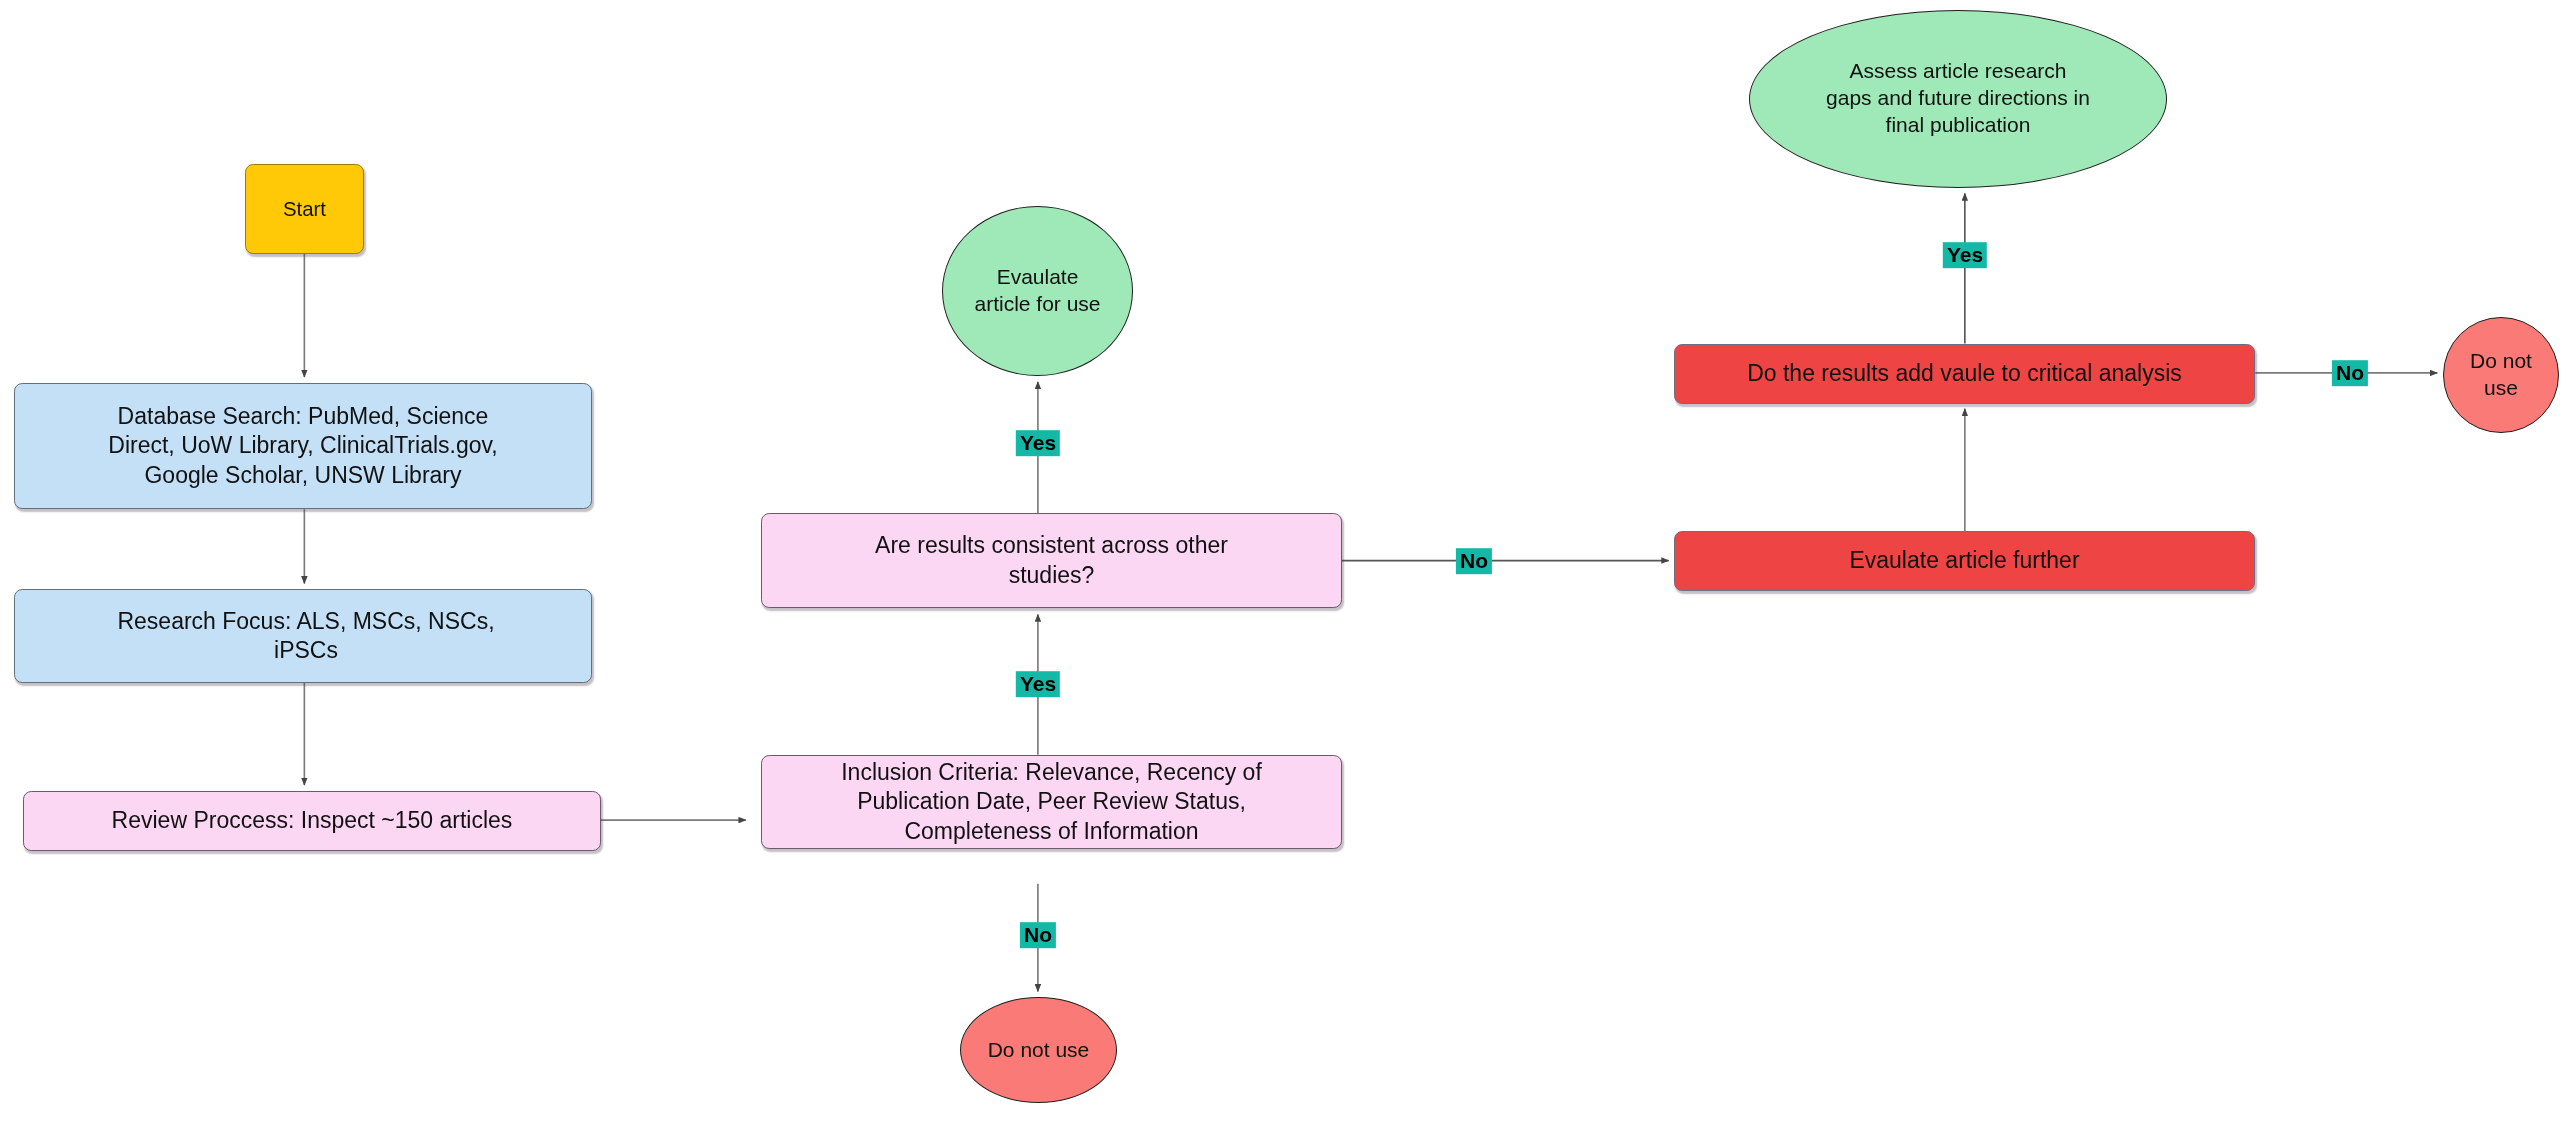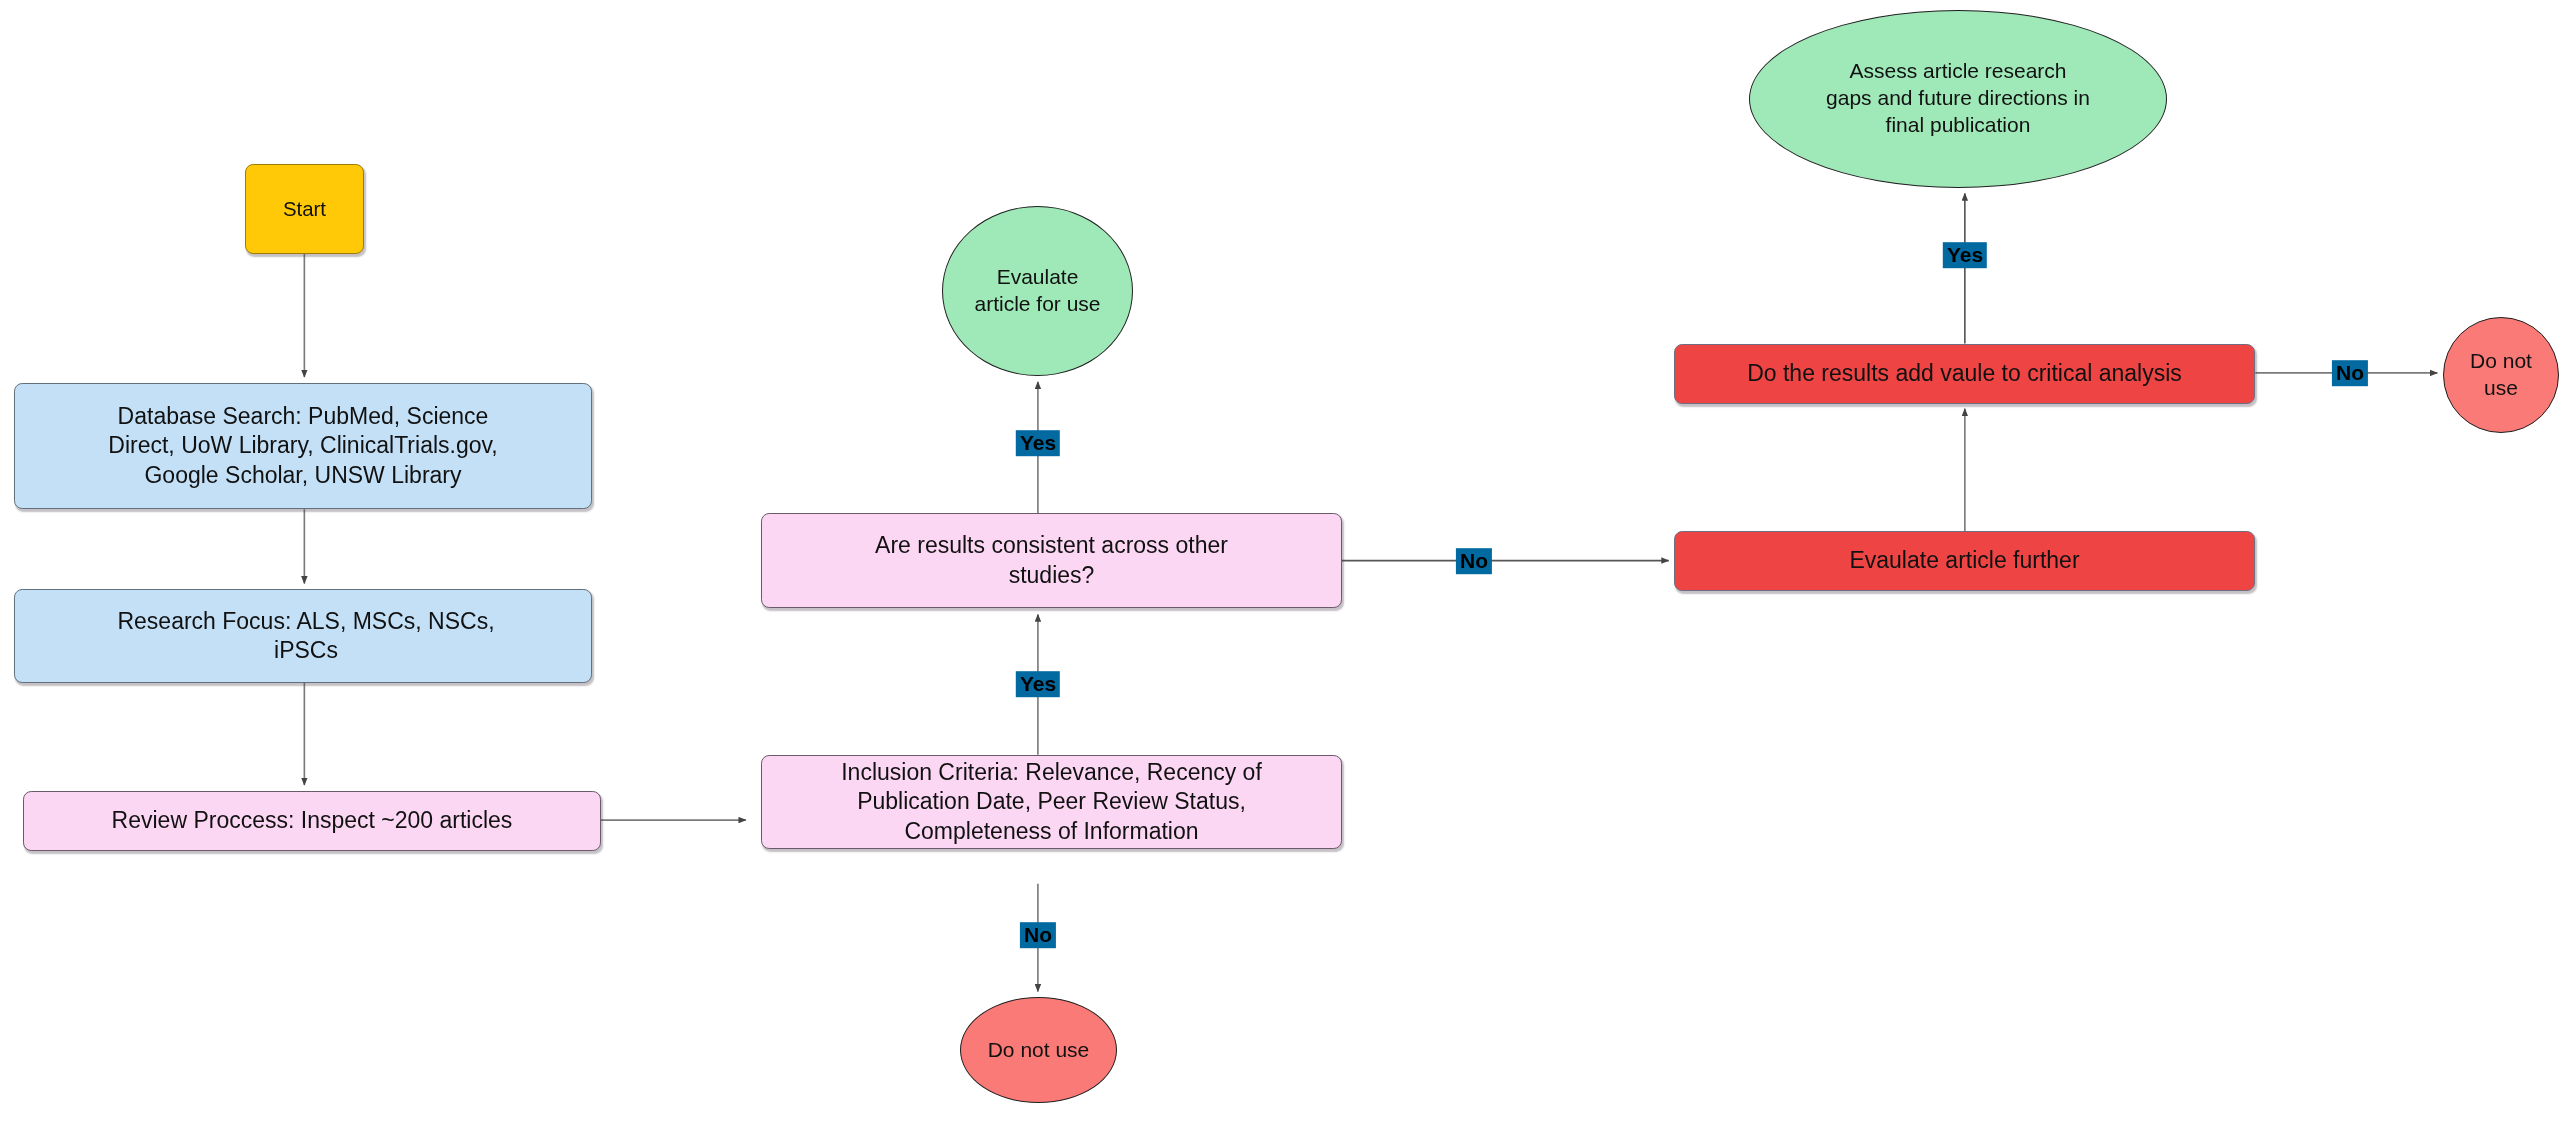--- a/index.html
+++ b/index.html
@@ -54,21 +54,21 @@
   .fill-blue     { background: #C3E0F7; border-color: #62707c; }
   .fill-pink     { background: #FBD7F4; border-color: #6a5a6a; margin-left: 9px; }
   .fill-lavender { background: #ef4444; border-color: #6e6e82; }
   .fill-green    { background: #9FE8B8; border-color: #1f1f1f; }
   .fill-red      { background: #F97A76; border-color: #1f1f1f; }
 
   .edge-label {
     position: absolute;
     font-weight: bold;
     color: #000000;
-    background: #0369a1;
+    background: #14b8a6;
     padding: 0.8px 4.1px;
     white-space: nowrap;
   }
 </style>
 </head>
 <body>
 
 <div id="canvas">
 
   <svg id="edges" viewBox="0 0 3157 1386" xmlns="http://www.w3.org/2000/svg">
@@ -132,21 +132,21 @@
 Direct, UoW Library, ClinicalTrials.gov,
 Google Scholar, UNSW Library</span>
   </div>
 
   <div class="node rect fill-blue" style="left:14px; top:589px; width:578px; height:94px; font-size:23px;padding-left:6px;">
     <span class="label">Research Focus: ALS, MSCs, NSCs,
 iPSCs</span>
   </div>
 
   <div class="node rect fill-pink" style="left:14px; top:791px; width:578px; height:60px; font-size:23px;">
-    <span class="label">Review Proccess: Inspect ~200 articles</span>
+    <span class="label">Review Proccess: Inspect ~150 articles</span>
   </div>
 
   <div class="node rect fill-pink" style="left:752px; top:755px; width:581px; height:94px; font-size:23px;">
     <span class="label">Inclusion Criteria: Relevance, Recency of
 Publication Date, Peer Review Status,
 Completeness of Information</span>
   </div>
 
   <div class="node rect fill-pink" style="left:752px; top:513px; width:581px; height:95px; font-size:23px;">
     <span class="label">Are results consistent across other

